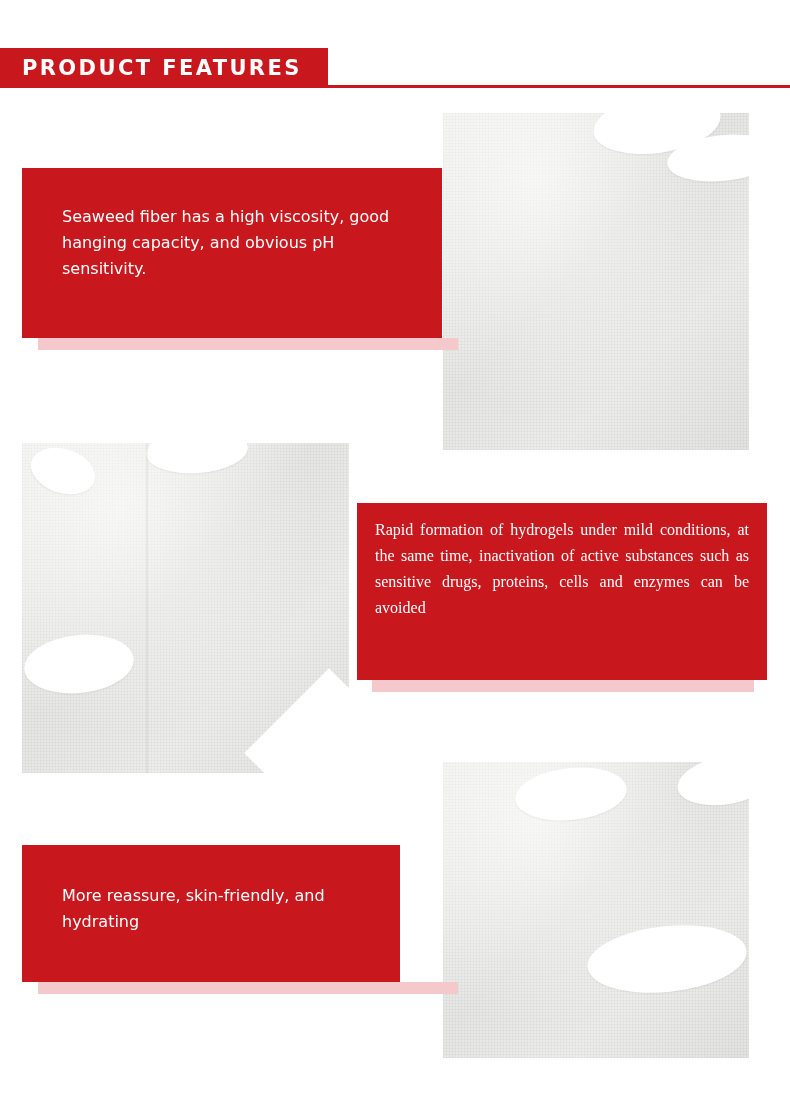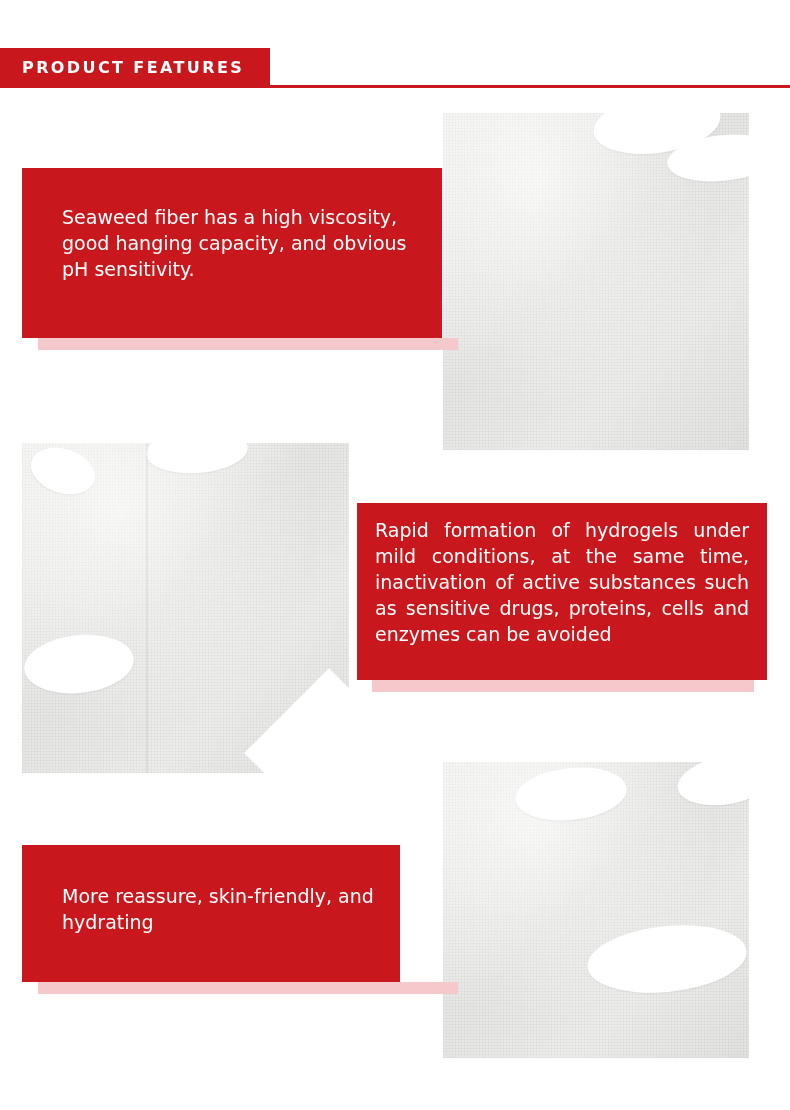--- a/index.html
+++ b/index.html
@@ -23,21 +23,21 @@
     background: #c8171d;
   }
   .header-title {
     position: absolute;
     left: 0;
     top: 48px;
     height: 40px;
     padding: 0 26px 0 22px;
     background: #c8171d;
     color: #ffffff;
-    font-size: 16px;
+    font-size: 21px;
     font-weight: bold;
     letter-spacing: 2.4px;
     line-height: 40px;
     white-space: nowrap;
   }
 
   
   .photo {
     position: absolute;
     overflow: hidden;
@@ -64,21 +64,21 @@
   }
 
   .caption {
     position: absolute;
     background: #c8171d;
     color: #ffffff;
     box-sizing: border-box;
   }
   .caption .txt {
     color: #ffffff;
-    font-size: 19px;
+    font-size: 16px;
     line-height: 26px;
   }
   .shadow-bar {
     position: absolute;
     background: #f5c9cb;
   }
 
   
   #photo1 { left: 443px; top: 113px; width: 306px; height: 337px; }
   #cap1 {
@@ -87,21 +87,21 @@
   }
   #cap1 .txt { text-align: left; }
   #shadow1 { left: 38px; top: 338px; width: 420px; height: 12px; }
 
   
   #photo2 { left: 22px; top: 443px; width: 327px; height: 330px; }
   #cap2 {
     left: 357px; top: 503px; width: 410px; height: 177px;
     padding: 14px 18px 0 18px;
   }
-  #cap2 .txt { text-align: justify; text-align-last: left; }
+  #cap2 .txt { text-align: justify; text-align-last: left; font-family: Liberation Serif, serif; }
   #shadow2 { left: 372px; top: 680px; width: 382px; height: 12px; }
 
   
   #photo3 { left: 443px; top: 762px; width: 306px; height: 296px; }
   #cap3 {
     left: 22px; top: 845px; width: 378px; height: 137px;
     padding: 38px 24px 0 40px;
   }
   #shadow3 { left: 38px; top: 982px; width: 420px; height: 12px; }
 </style>

